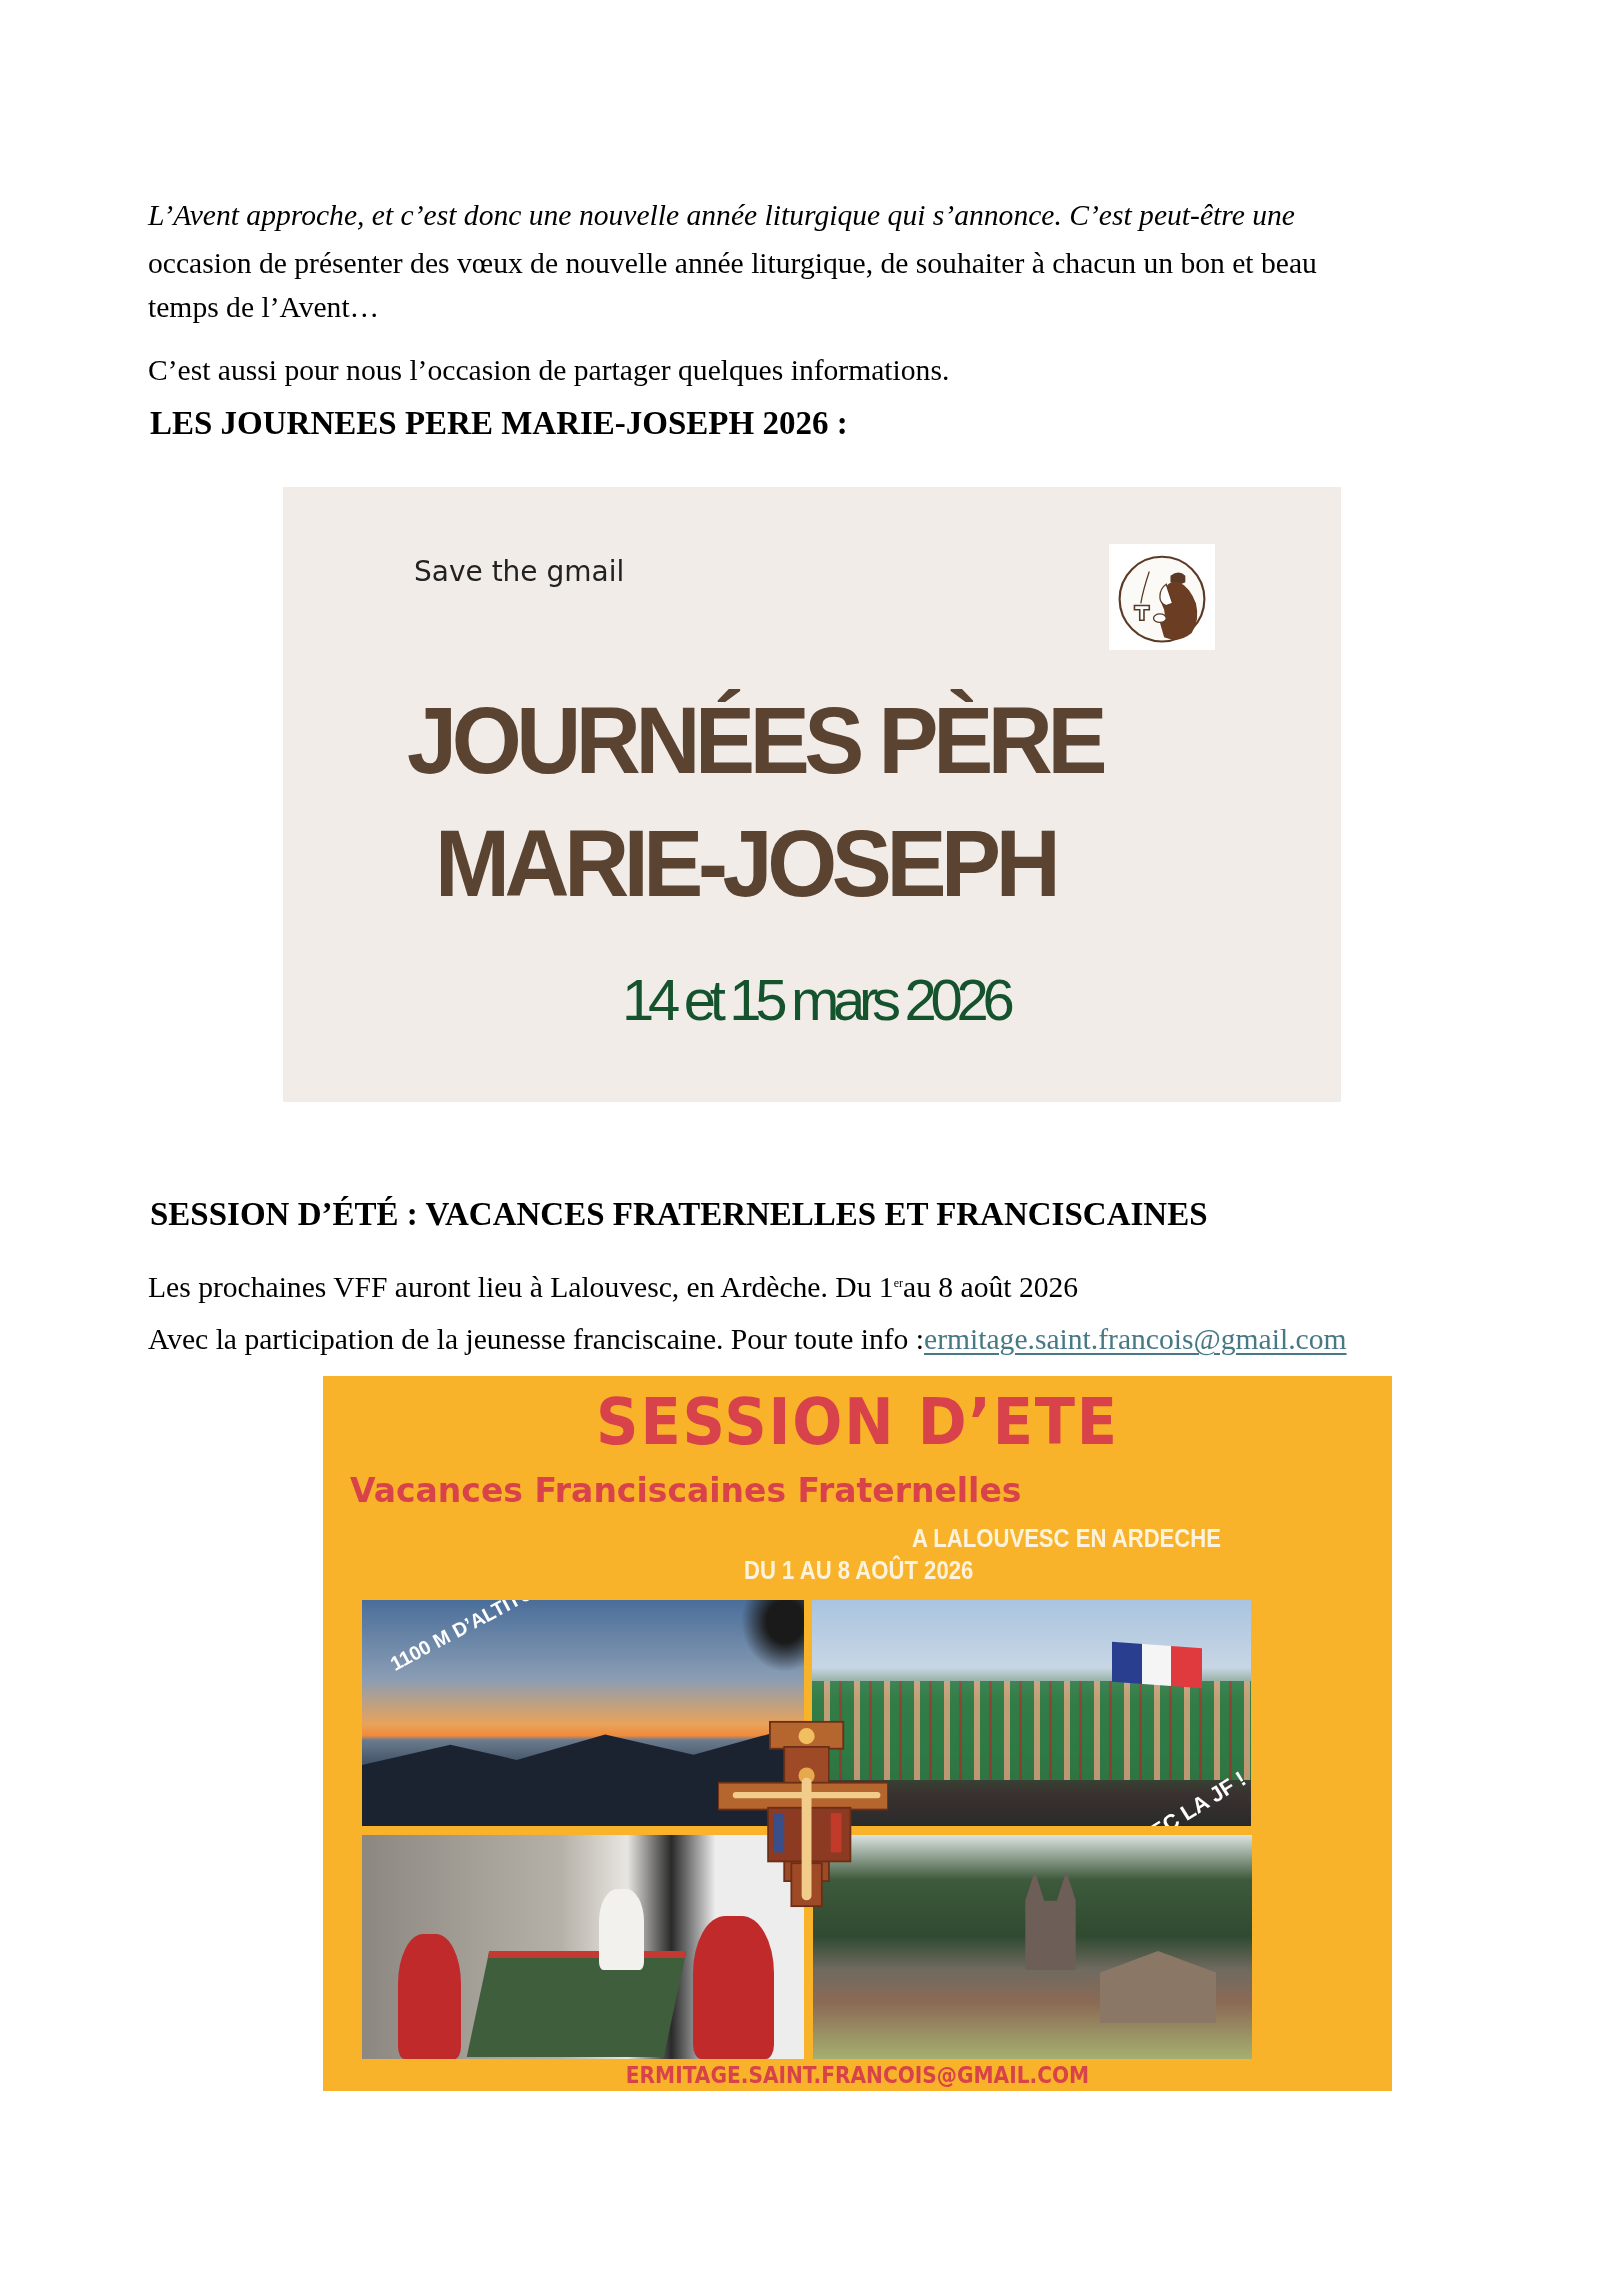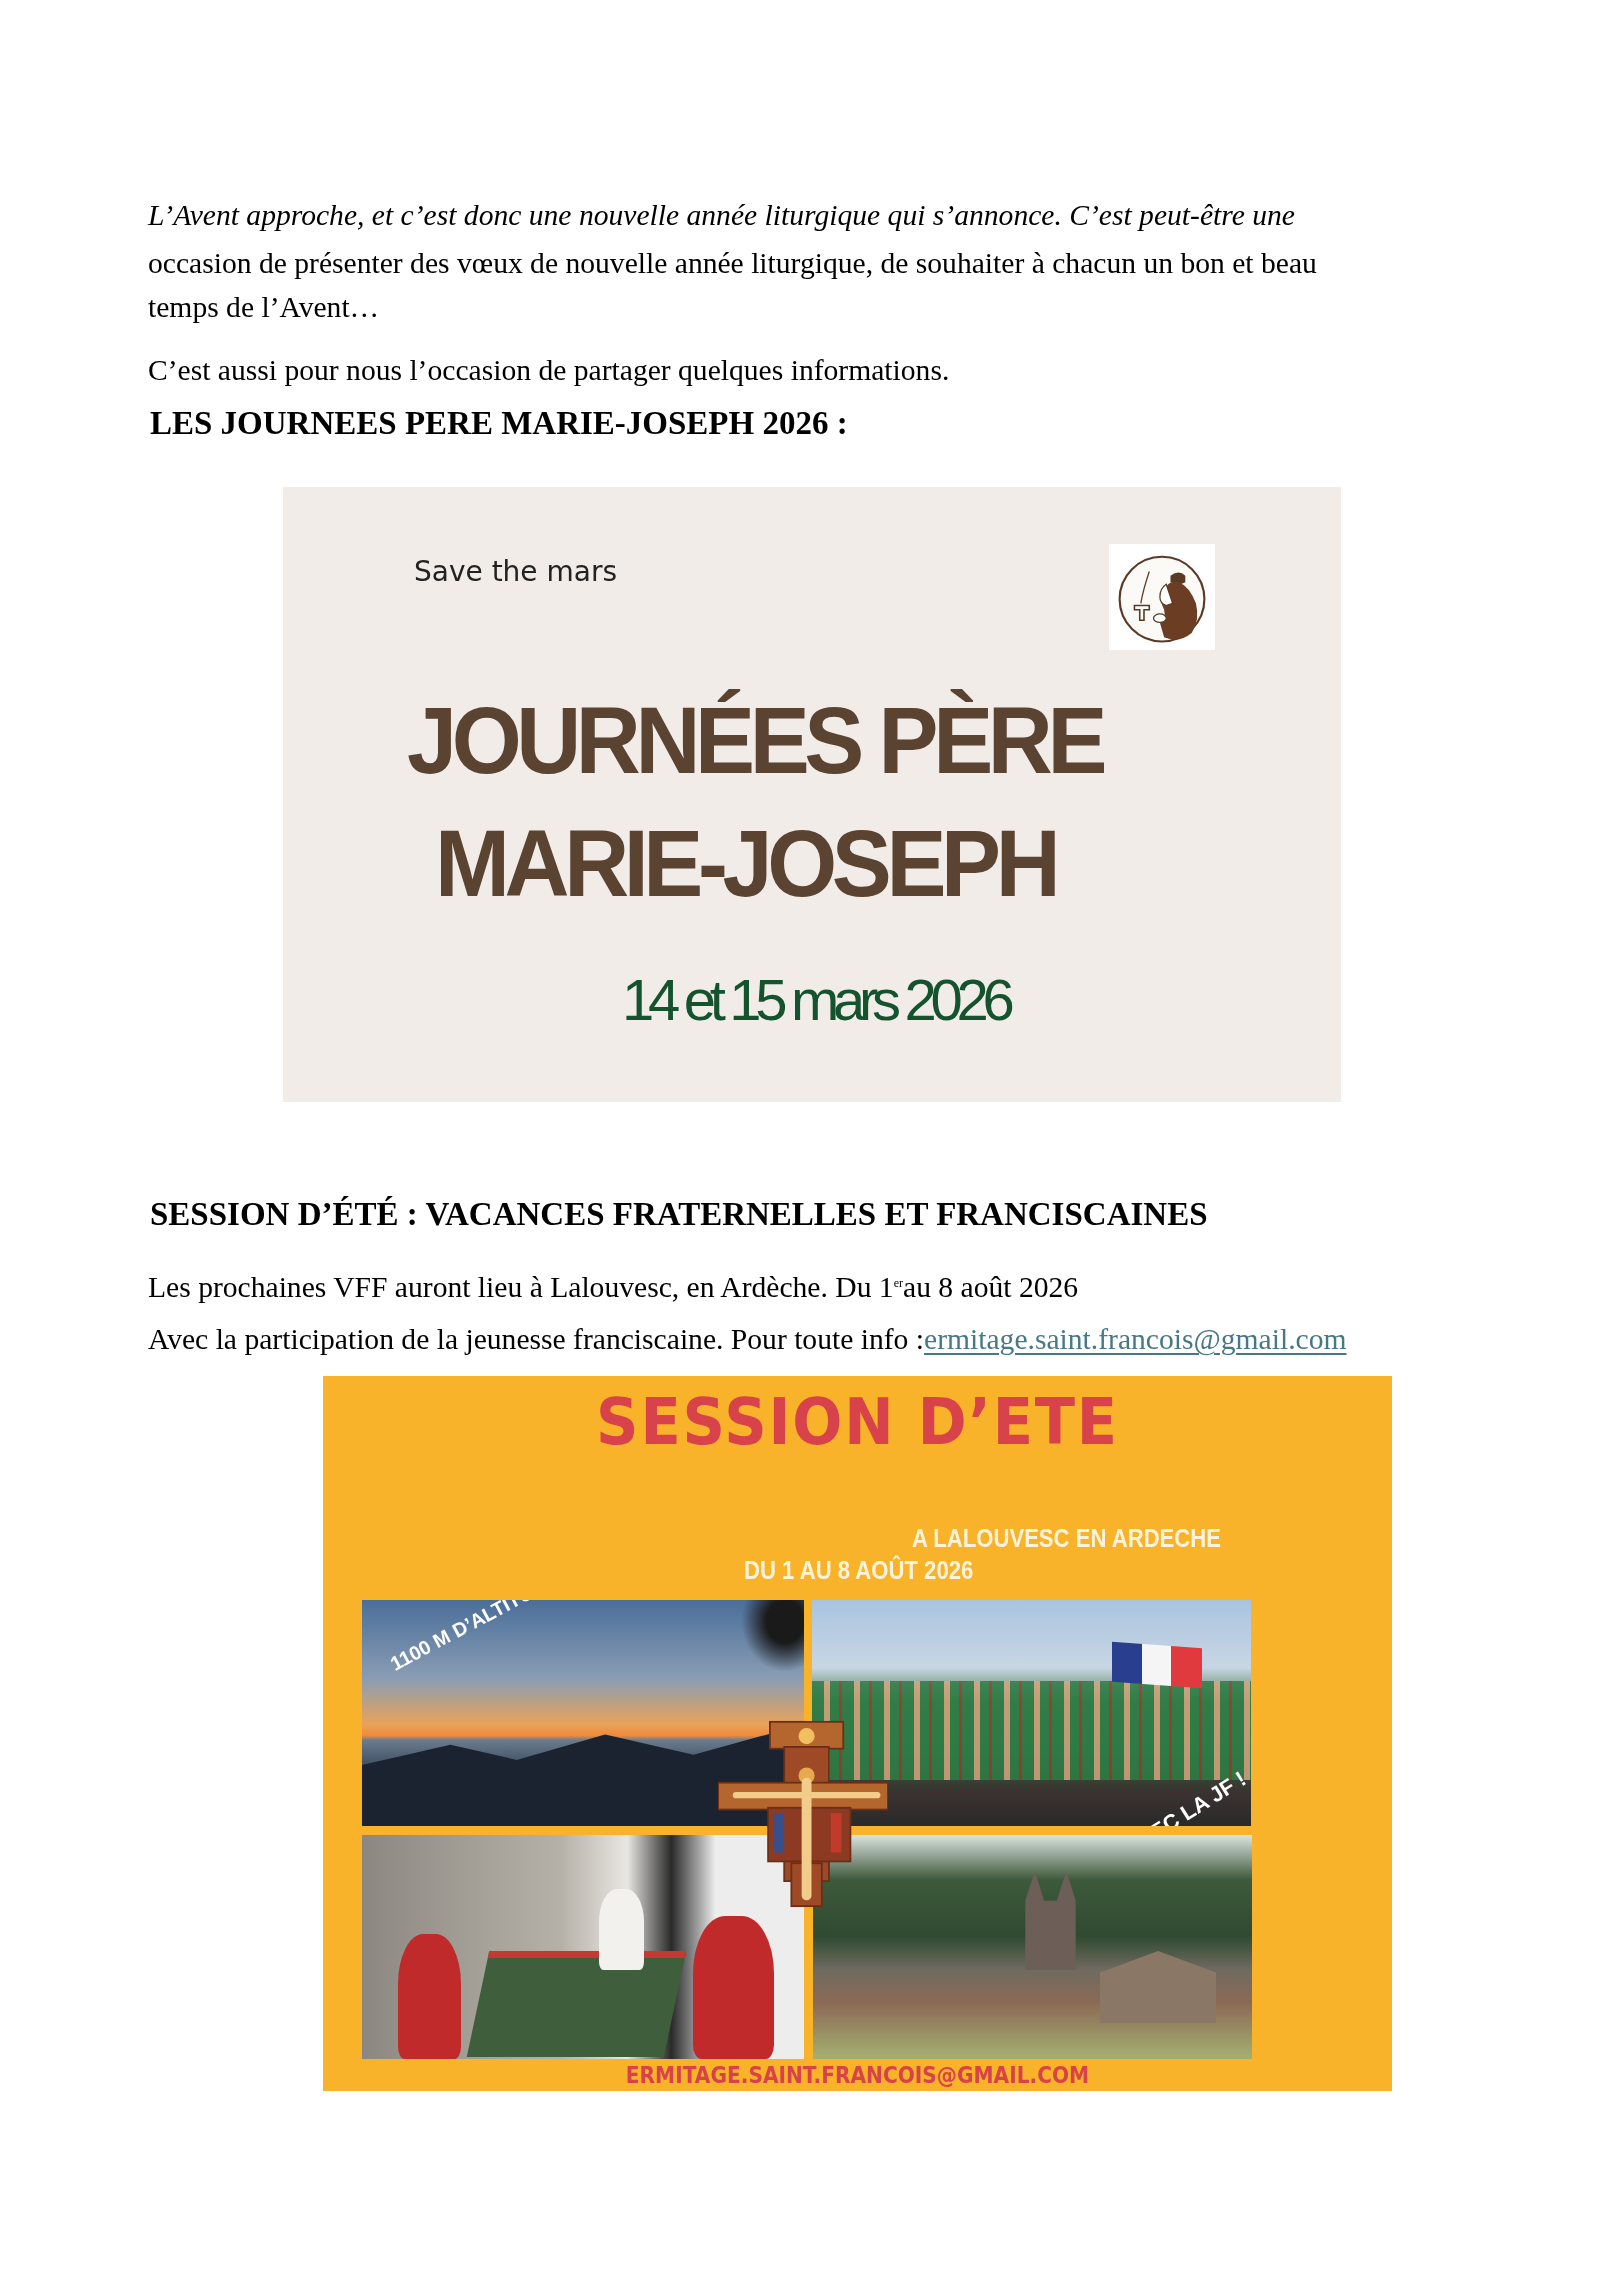--- a/index.html
+++ b/index.html
@@ -88,21 +88,21 @@
 <body>
 
 <div class="abs para" style="top:193px;font-style:italic;">L’Avent approche, et c’est donc une nouvelle année liturgique qui s’annonce. C’est peut-être une</div>
 <div class="abs para" style="top:241px;">occasion de présenter des vœux de nouvelle année liturgique, de souhaiter à chacun un bon et beau</div>
 <div class="abs para" style="top:285px;text-align:right;">temps de l’Avent…</div>
 <div class="abs para" style="top:348px;">C’est aussi pour nous l’occasion de partager quelques informations.</div>
 
 <div class="abs h" style="top:405px;">LES JOURNEES PERE MARIE-JOSEPH 2026 :</div>
 
 <div id="banner">
-  <div class="std">Save the mars</div>
+  <div class="std">Save the gmail</div>
   <div id="logo">
     <svg viewBox="0 0 100 100">
       <rect width="100" height="100" fill="#ffffff"></rect>
       <circle cx="50" cy="52" r="40" fill="#fbfaf7" stroke="#5A3A25" stroke-width="2"></circle>
       <path d="M58 30 q8 -6 14 0 l0 6 q-6 4 -14 0 z" fill="#5A3A25"></path>
       <path d="M54 40 q4 -6 12 -4 q10 4 16 20 q4 16 -4 28 q-12 10 -26 4 l-4 -14 q6 -4 4 -12 q-4 -8 -4 -16 z" fill="#6B3E24"></path>
       <path d="M54 38 q-6 4 -6 12 q0 6 6 8 l6 -2 z" fill="#fff" stroke="#5A3A25" stroke-width="1.2"></path>
       <path d="M24 58 h14 v4 h-5 v10 h-4 v-10 h-5 z" fill="#fff" stroke="#5A3A25" stroke-width="1.5"></path>
       <path d="M30 56 q2 -12 8 -30" fill="none" stroke="#5A3A25" stroke-width="1.2"></path>
       <ellipse cx="48" cy="70" rx="6" ry="4" fill="#fff" stroke="#5A3A25" stroke-width="1.2"></ellipse>
@@ -118,20 +118,21 @@
 <div class="abs para" style="top:1265px;">
   <span>Les prochaines VFF auront lieu à Lalouvesc, en Ardèche.  Du 1</span><sup>er</sup><span>au 8 août 2026</span>
 </div>
 
 <div class="abs para" style="top:1317px;">
   <span>Avec la participation de la jeunesse franciscaine. Pour toute info :</span><a class="link">ermitage.saint.francois@gmail.com</a>
 </div>
 
 <div id="poster">
   <div class="ptitle">SESSION D’ETE</div>
+  <div class="psub">Vacances Franciscaines Fraternelles</div>
   <div class="ploc">A LALOUVESC EN ARDECHE</div>
   <div class="pdate">DU 1 AU 8 AOÛT 2026</div>
 
   <div id="ph1" class="photo">
     <div class="mtn1"></div>
     <div class="tree"></div>
     <div class="lbl">1100 M D’ALTITUDE</div>
   </div>
 
   <div id="ph2" class="photo">

